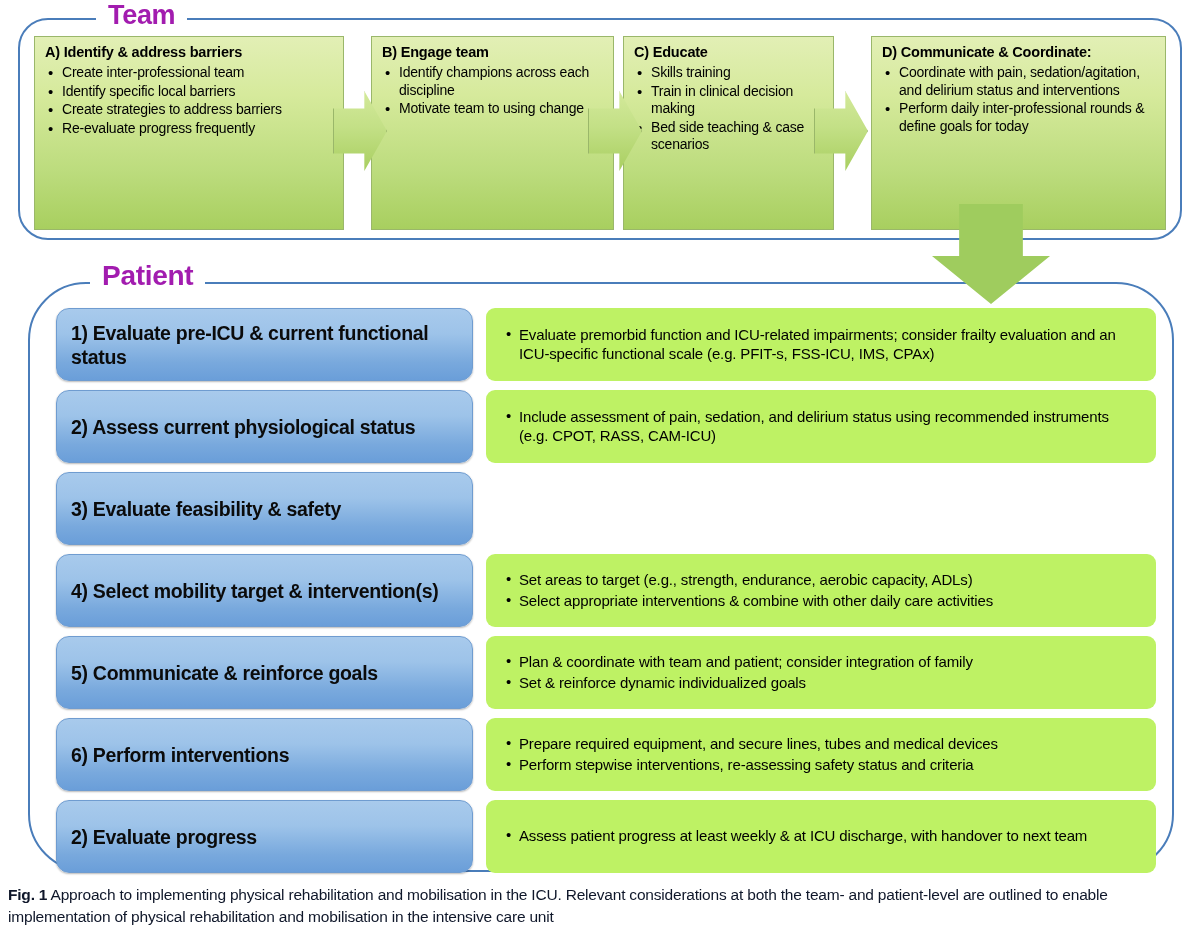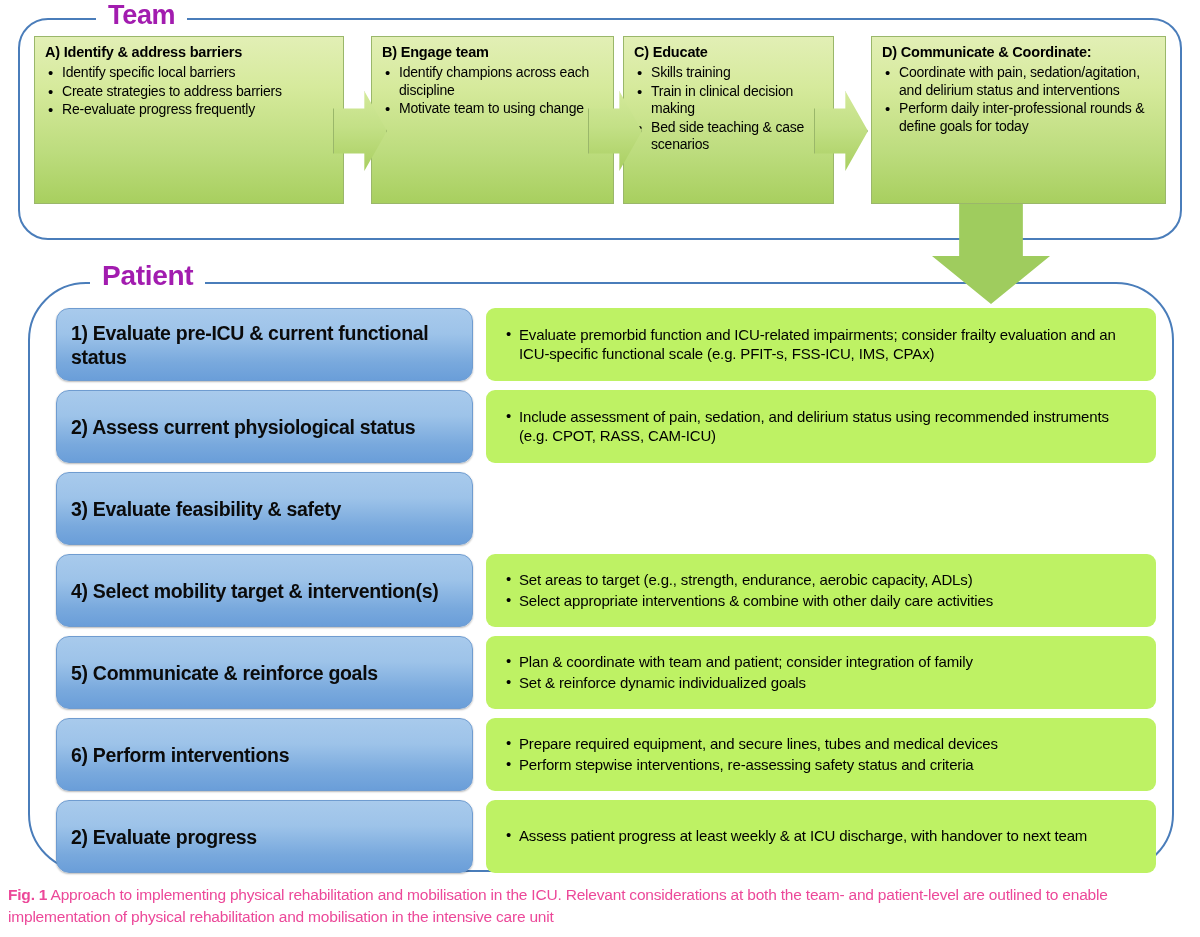--- a/index.html
+++ b/index.html
@@ -62,21 +62,21 @@
     position: absolute;
     left: 16px;
     top: 18px;
     right: 16px;
     height: 186px;
   }
 
   .gbox {
     position: absolute;
     top: 0;
-    height: 168px;
+    height: 194px;
     box-sizing: border-box;
     border: 1px solid #9ab76a;
     background: linear-gradient(to bottom, #e2efb5 0%, #d6ea9c 30%, #bcdc7d 70%, #a8cf5f 100%);
     padding: 7px 8px 6px 10px;
   }
   .gbox.b1 { left: 0px;   width: 310px; }
   .gbox.b2 { left: 337px; width: 243px; }
   .gbox.b3 { left: 589px; width: 211px; }
   .gbox.b4 { left: 837px; width: 295px; }
 
@@ -228,41 +228,42 @@
   .h-tall  { min-height: 73px; }
 
   
   .caption {
     position: absolute;
     left: 8px;
     top: 884px;
     width: 1184px;
     font-size: 15.5px;
     line-height: 22px;
-    color: #ec4899;
+    color: #0f172a;
     letter-spacing: -0.2px;
   }
   .caption .fignum {
     font-weight: bold;
   }
 </style>
 </head>
 <body>
 
 <div id="figure">
 
   <div class="team-section">
     <div class="team-frame"></div>
     <div class="section-label team-label">Team</div>
 
     <div class="team-boxes">
 
       <div class="gbox b1">
         <div class="gbox-title">A) Identify &amp; address barriers</div>
         <ul>
+          <li>Create inter-professional team</li>
           <li>Identify specific local barriers</li>
           <li>Create strategies to address barriers</li>
           <li>Re-evaluate progress frequently</li>
         </ul>
       </div>
 
       <div class="chevron chev1"></div>
 
       <div class="gbox b2">
         <div class="gbox-title">B) Engage team</div>

